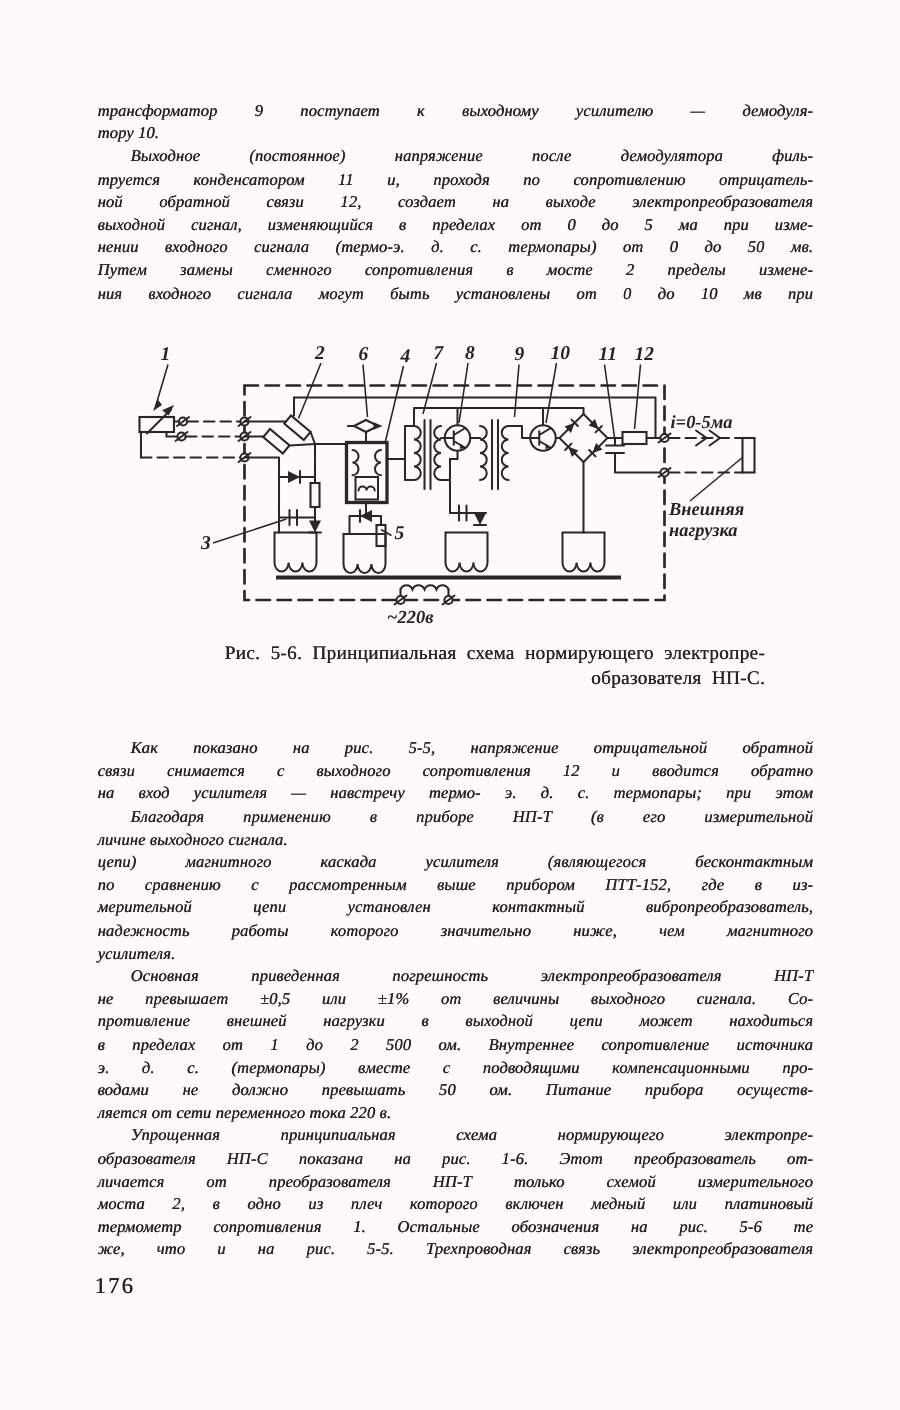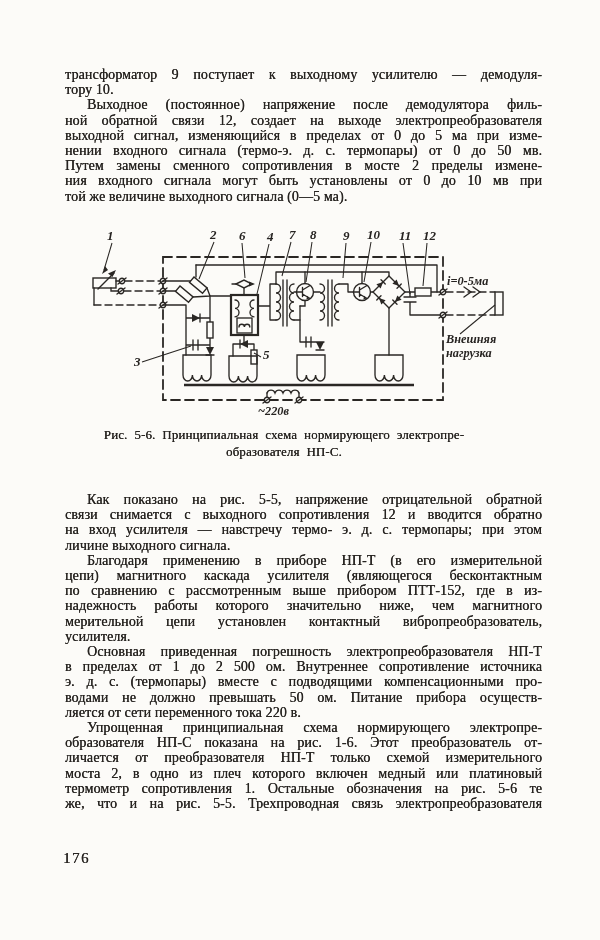--- a/index.html
+++ b/index.html
@@ -2,25 +2,25 @@
 <html><head>
 <meta charset="utf-8">
 <style>
   html,body{margin:0;padding:0;}
   body{width:600px;height:940px;background:#fcfbf8;position:relative;overflow:hidden;
        font-family:"Liberation Serif",serif;color:#272421;}
   .page{position:absolute;inset:0;}
   .tb{position:absolute;left:65px;width:477px;}
   #tb-top{top:67px;}
   #tb-bot{top:492px;}
-  .ln{font-size:14px;line-height:15.2px;text-align:justify;text-align-last:justify;
-      letter-spacing:.1px;text-shadow:.25px 0 0 currentColor;}
+  .ln{font-size:11px;line-height:15.2px;text-align:justify;text-align-last:justify;
+      letter-spacing:.1px;text-shadow:.25px 0 0 currentColor;font-style:italic;}
   .ln.in{text-indent:22px;}
   .ln.last{text-align-last:left;}
-  .cap{position:absolute;left:58px;top:427px;width:452px;text-align:center;
+  .cap{position:absolute;left:58px;top:427px;width:452px;text-align:right;
        font-size:12.8px;line-height:17px;word-spacing:3.5px;letter-spacing:.2px;
        text-shadow:.22px 0 0 currentColor;}
   .pgnum{position:absolute;left:63px;top:850px;font-size:15px;letter-spacing:1.5px;
        text-shadow:.25px 0 0 currentColor;}
   svg.fig{position:absolute;left:58px;top:226px;}
   svg .s{stroke:#2a2724;stroke-width:1.35;fill:none;stroke-linecap:round;}
   svg .s2{stroke:#2a2724;stroke-width:2.2;fill:none;}
   svg .s3{stroke:#2a2724;stroke-width:2.6;fill:none;}
   svg .f{fill:#2a2724;stroke:none;}
   svg .p{fill:#fcfbf8;stroke:#2a2724;stroke-width:1.4;}
@@ -33,26 +33,26 @@
 </style>
 </head>
 <body>
 
 <div class="page">
 
   <div class="tb" id="tb-top">
     <div class="ln">трансформатор 9 поступает к выходному усилителю — демодуля-</div>
     <div class="ln last">тору 10.</div>
     <div class="ln in">Выходное (постоянное) напряжение после демодулятора филь-</div>
+    <div class="ln">труется конденсатором 11 и, проходя по сопротивлению отрицатель-</div>
     <div class="ln">ной обратной связи 12, создает на выходе электропреобразователя</div>
     <div class="ln">выходной сигнал, изменяющийся в пределах от 0 до 5 ма при изме-</div>
     <div class="ln">нении входного сигнала (термо-э. д. с. термопары) от 0 до 50 мв.</div>
     <div class="ln">Путем замены сменного сопротивления в мосте 2 пределы измене-</div>
     <div class="ln">ния входного сигнала могут быть установлены от 0 до 10 мв при</div>
-    <div class="ln last">той же величине выходного сигнала (0—5 ма).</div>
   </div>
 
   <svg class="fig" width="492" height="196" viewBox="0 0 492 196">
     <defs>
       <g id="dr">
           <path class="f" d="M0,-4 L0,4 L8,0 Z"></path>
           <path class="s" d="M8,-4 L8,4"></path>
         </g>
       <g id="bd">
           <path class="f" d="M-3.5,-3 L-3.5,3 L3,0 Z"></path>
@@ -233,28 +233,30 @@
 
   <div class="cap">
     <div>Рис. 5-6. Принципиальная схема нормирующего электропре-</div>
     <div>образователя НП-С.</div>
   </div>
 
   <div class="tb" id="tb-bot">
     <div class="ln in">Как показано на рис. 5-5, напряжение отрицательной обратной</div>
     <div class="ln">связи снимается с выходного сопротивления 12 и вводится обратно</div>
     <div class="ln">на вход усилителя — навстречу термо- э. д. с. термопары; при этом</div>
+    <div class="ln in">Благодаря применению в приборе НП-Т (в его измерительной</div>
     <div class="ln last">личине выходного сигнала.</div>
-    <div class="ln in">Благодаря применению в приборе НП-Т (в его измерительной</div>
     <div class="ln">цепи) магнитного каскада усилителя (являющегося бесконтактным</div>
     <div class="ln">по сравнению с рассмотренным выше прибором ПТТ-152, где в из-</div>
+    <div class="ln">мерительной цепи установлен контактный вибропреобразователь,</div>
     <div class="ln">надежность работы которого значительно ниже, чем магнитного</div>
-    <div class="ln">мерительной цепи установлен контактный вибропреобразователь,</div>
     <div class="ln last">усилителя.</div>
     <div class="ln in">Основная приведенная погрешность электропреобразователя НП-Т</div>
+    <div class="ln">не превышает ±0,5 или ±1% от величины выходного сигнала. Со-</div>
+    <div class="ln">противление внешней нагрузки в выходной цепи может находиться</div>
     <div class="ln">в пределах от 1 до 2 500 ом. Внутреннее сопротивление источника</div>
     <div class="ln">э. д. с. (термопары) вместе с подводящими компенсационными про-</div>
     <div class="ln">водами не должно превышать 50 ом. Питание прибора осуществ-</div>
     <div class="ln last">ляется от сети переменного тока 220 в.</div>
     <div class="ln in">Упрощенная принципиальная схема нормирующего электропре-</div>
     <div class="ln">образователя НП-С показана на рис. 1-6. Этот преобразователь от-</div>
     <div class="ln">личается от преобразователя НП-Т только схемой измерительного</div>
     <div class="ln">моста 2, в одно из плеч которого включен медный или платиновый</div>
     <div class="ln">термометр сопротивления 1. Остальные обозначения на рис. 5-6 те</div>
     <div class="ln">же, что и на рис. 5-5. Трехпроводная связь электропреобразователя</div>

